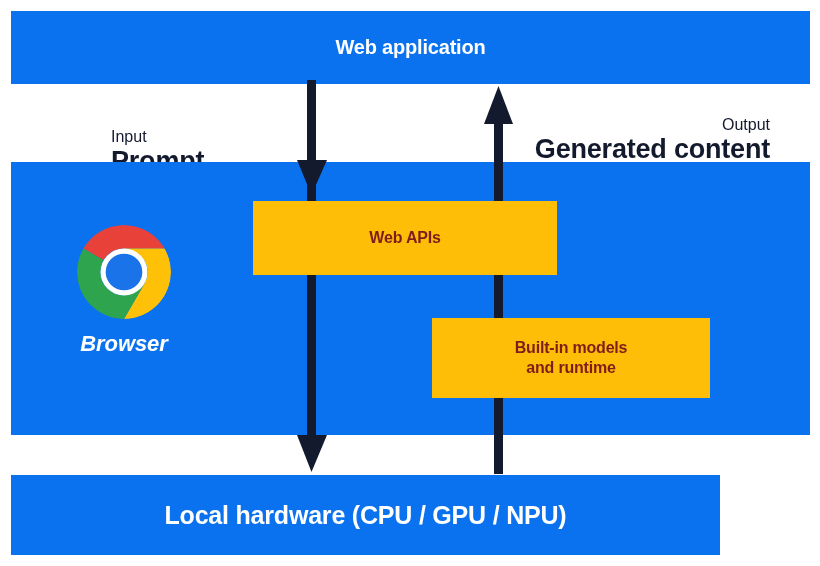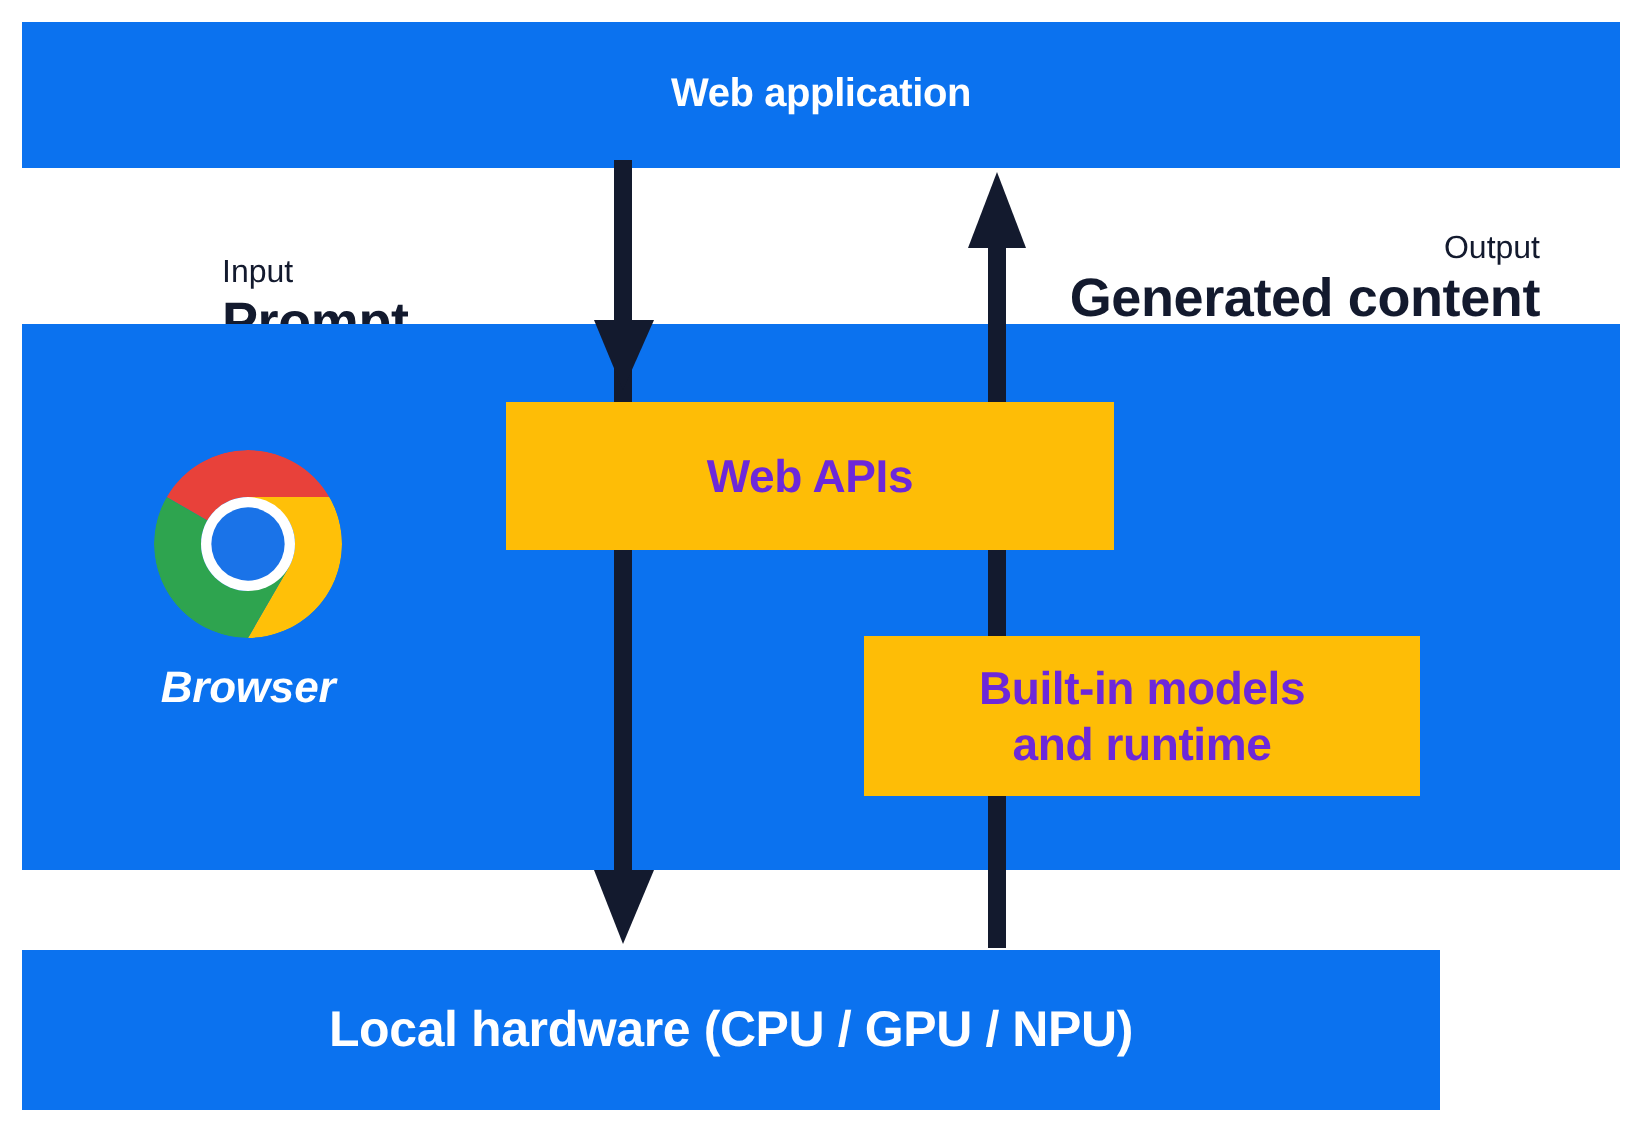--- a/index.html
+++ b/index.html
@@ -96,23 +96,23 @@
   
   .yellow-box {
     position: absolute;
     background: #FEBD06;
     display: flex;
     align-items: center;
     justify-content: center;
     text-align: center;
   }
   .yellow-box .box-label {
-    color: #6d28d9;
-    font-weight: bold;
-    font-size: 23px;
+    color: #7f1d1d;
+    font-weight: bold;
+    font-size: 16px;
     line-height: 1.22;
     letter-spacing: -0.2px;
   }
   #box-web-apis {
     left: 253px;
     top: 201px;
     width: 304px;
     height: 74px;
   }
   #box-builtin {

